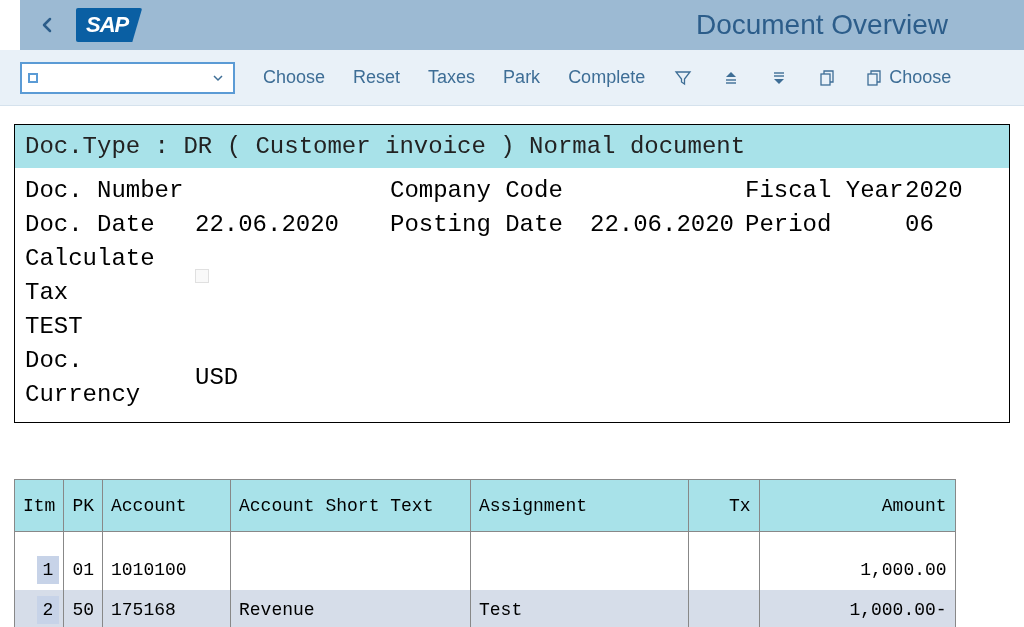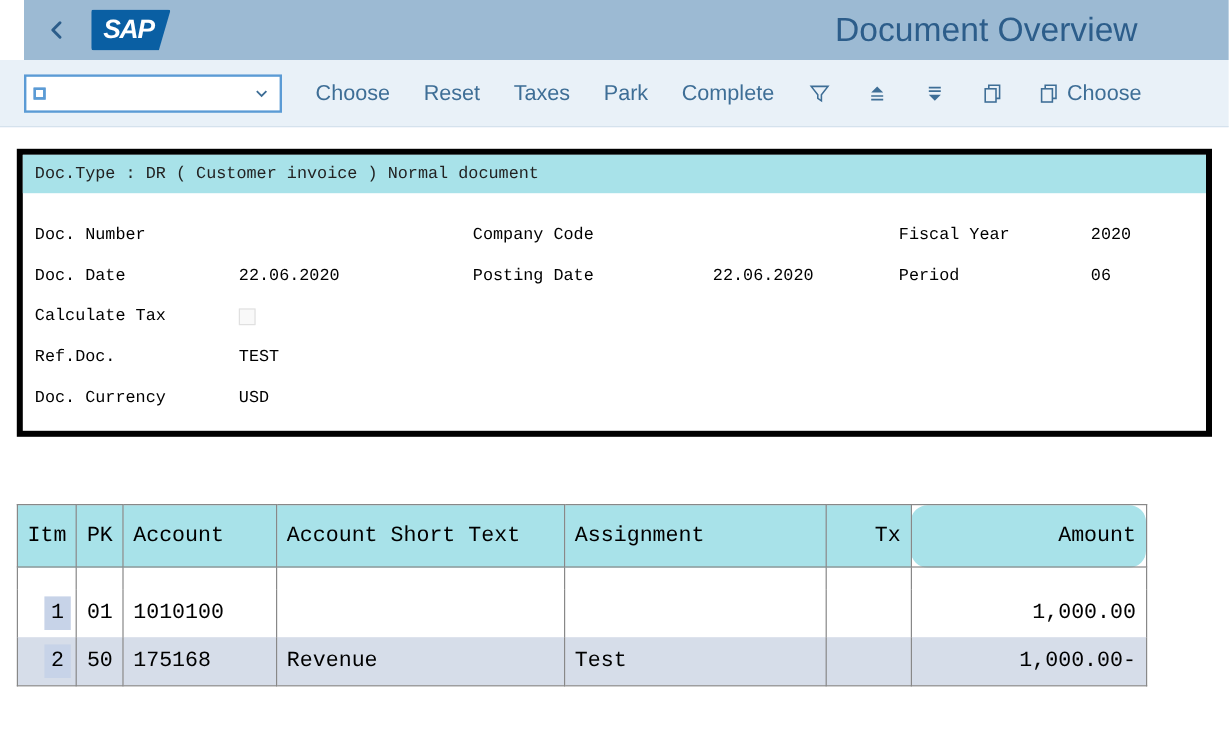--- a/index.html
+++ b/index.html
@@ -110,32 +110,32 @@
       align-items: center;
       gap: 6px;
       color: #3e6e96;
       font-size: 18px;
       cursor: pointer;
     }
     .content {
       padding: 18px 14px 0 14px;
     }
     .doc-panel {
-      border: 5px solid #000000;
+      border: 1px solid #000000;
       padding: 0;
       font-family: 'Courier New', Courier, monospace;
-      font-size: 14px;
+      font-size: 24px;
     }
     .doc-type-row {
       background: #a8e2e9;
       padding: 8px 10px;
       color: #222;
     }
     .doc-body {
-      padding: 18px 10px 10px 10px;
+      padding: 6px 10px 10px 10px;
     }
     .doc-row {
       display: flex;
       align-items: center;
       line-height: 34px;
     }
     .cell-label {
       width: 170px;
     }
     .cell-col1 {
@@ -199,21 +199,21 @@
       border-left: 1px solid #888;
       border-right: 1px solid #888;
       padding: 0;
     }
     .col-itm { width: 40px; }
     .col-pk { width: 34px; }
     .col-acct { width: 128px; }
     .col-short { width: 240px; }
     .col-assign { width: 218px; margin-left: 16px; }
     .col-tx { width: 30px; padding-left: 40px; }
-    .col-amt { width: 196px; border-radius: 14px; }
+    .col-amt { width: 196px; }
     .itm-cell {
       text-align: right;
       padding-right: 4px;
     }
     .itm-cell span {
       background: #c7d3e8;
       padding: 4px 6px;
       display: inline-block;
     }
     .alt td {
@@ -298,21 +298,20 @@
         <span class="cell-label2">Posting Date</span>
         <span class="cell-col2">22.06.2020</span>
         <span class="cell-label3">Period</span>
         <span>06</span>
       </div>
       <div class="doc-row">
         <span class="cell-label">Calculate Tax</span>
         <span class="tax-checkbox"></span>
       </div>
       <div class="doc-row">
-        <span class="cell-label">Ref.Doc.</span>
         <span>TEST</span>
       </div>
       <div class="doc-row">
         <span class="cell-label">Doc. Currency</span>
         <span>USD</span>
       </div>
     </div>
   </div>
 
   <div class="table-wrap">

